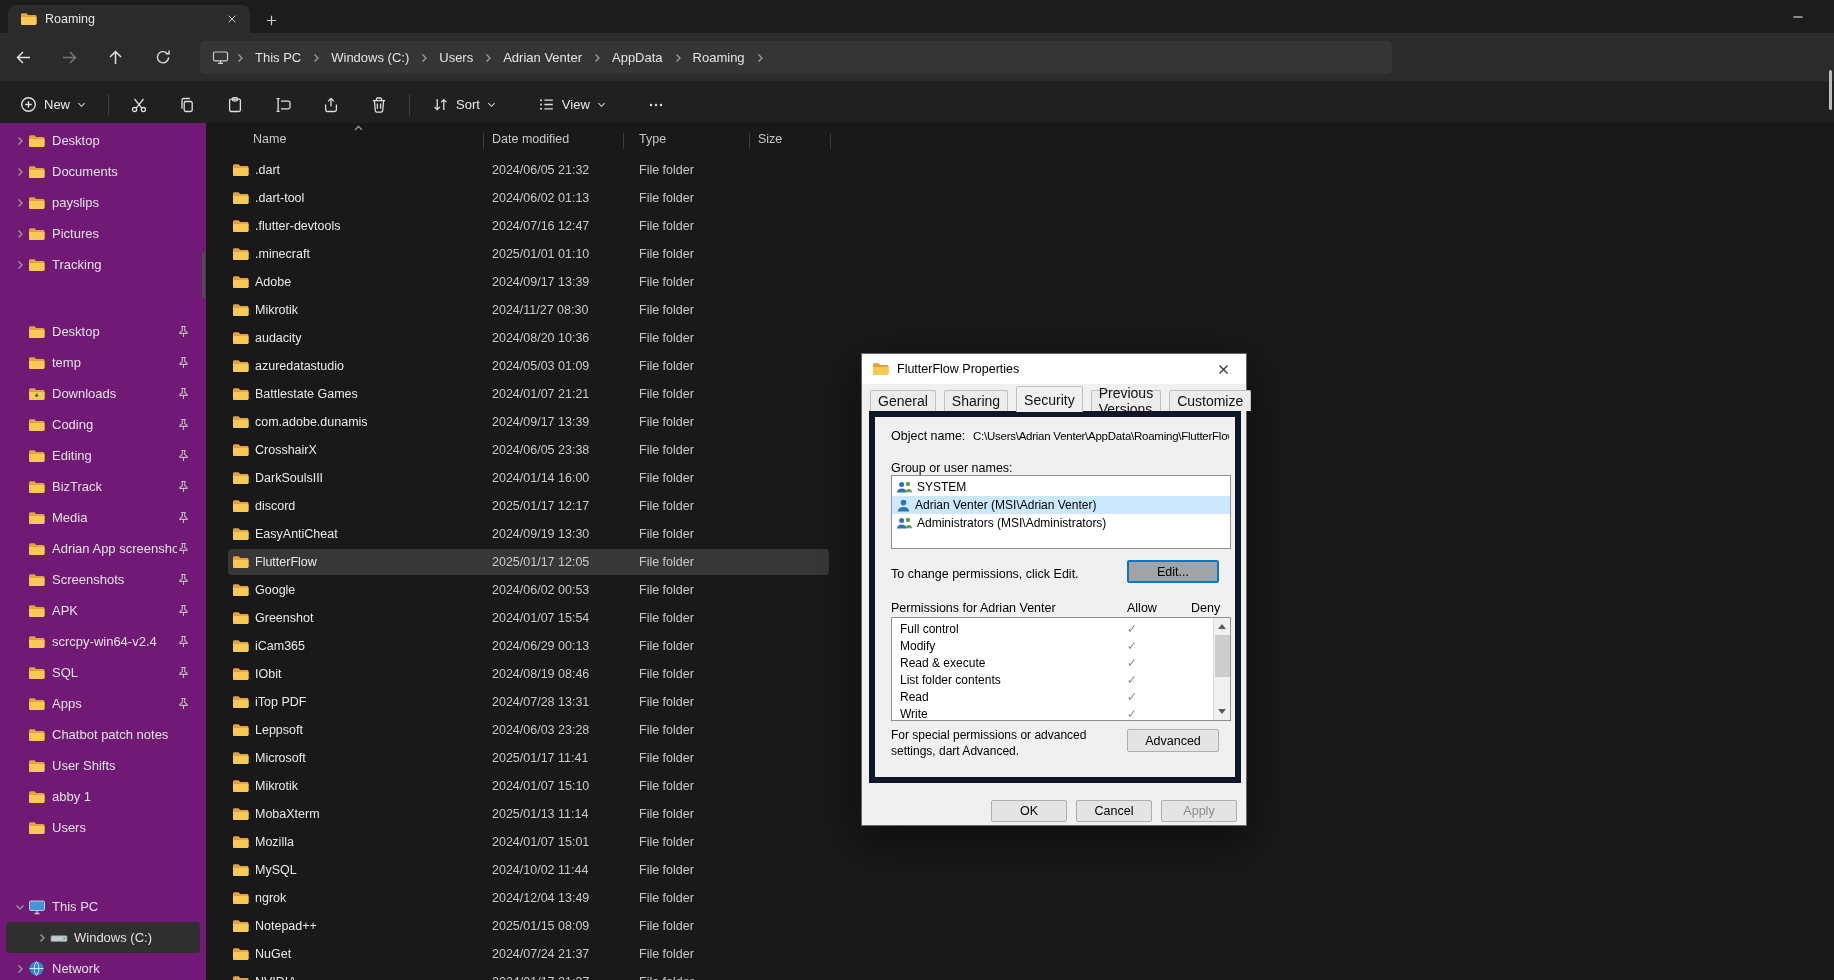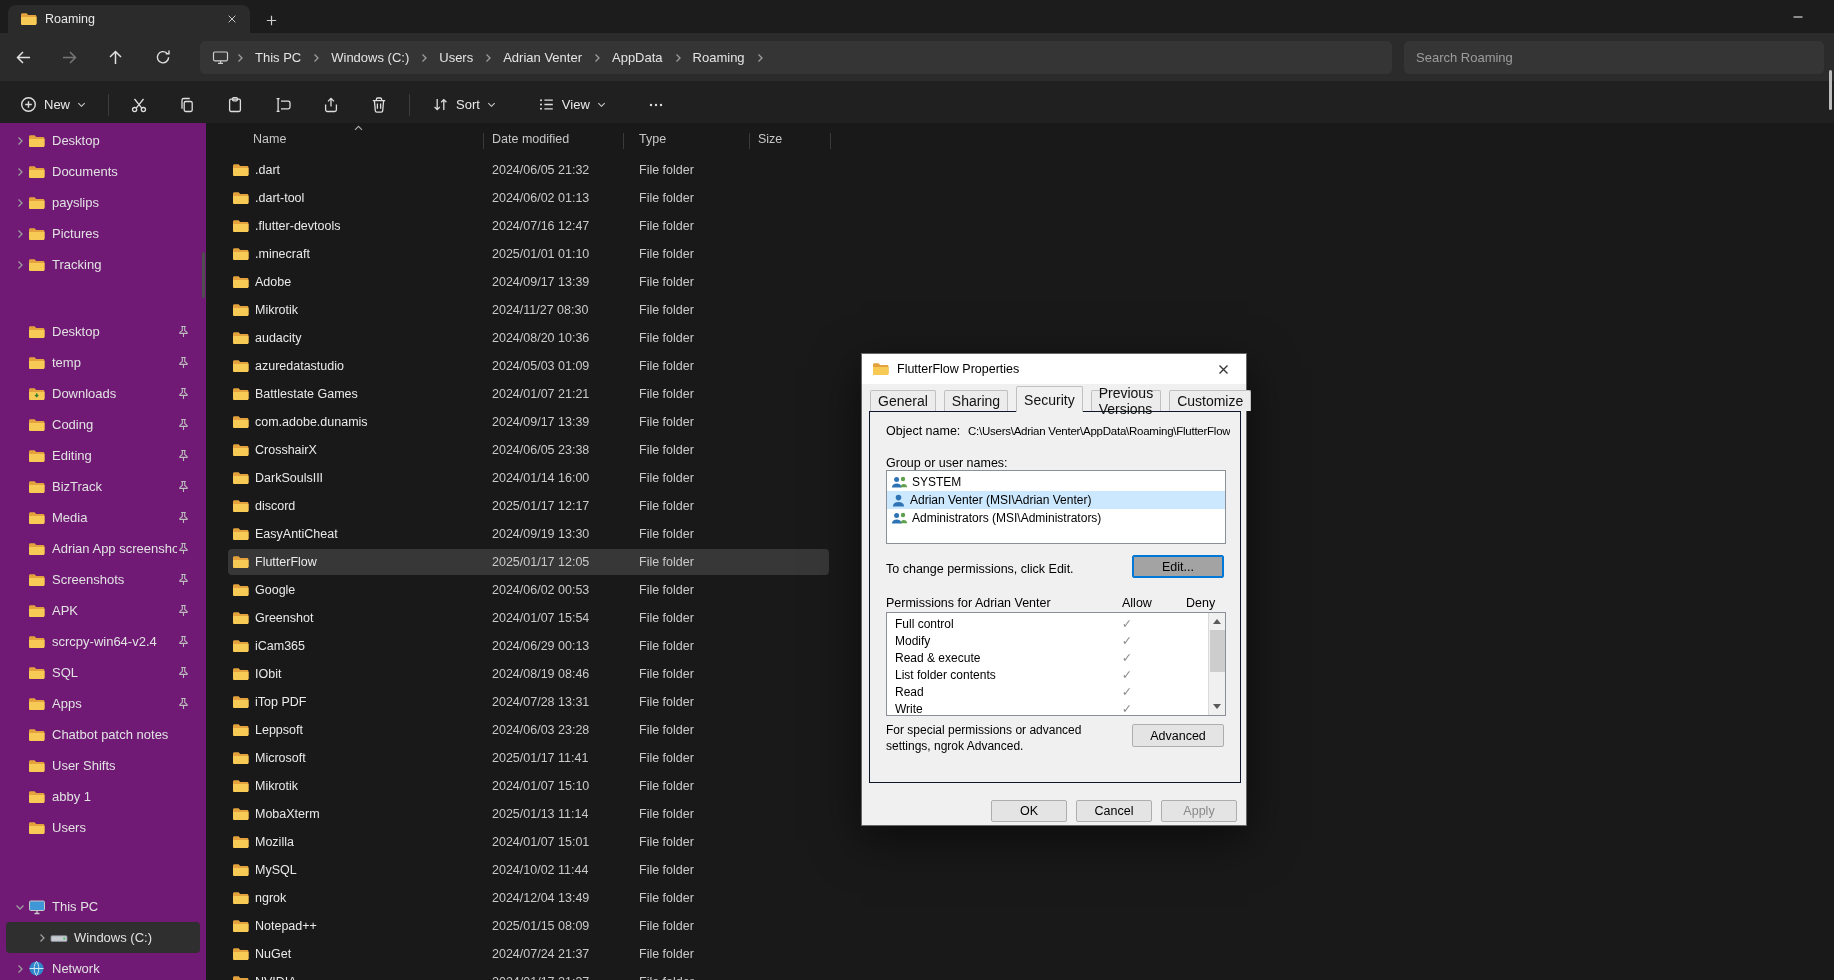--- a/index.html
+++ b/index.html
@@ -80,21 +80,21 @@
   .dialog{position:absolute;left:861px;top:353px;width:386px;height:473px;background:#f0f0f0;
     border:1px solid #666;box-shadow:0 14px 44px rgba(0,0,0,.55);font-size:13px;color:#000;z-index:20;}
   .dlg-titlebar{position:absolute;left:0;top:0;right:0;height:30px;background:#fff;display:flex;
     align-items:center;padding:0 6px 0 10px;}
   .dlg-title{flex:1;font-size:12.5px;color:#000;margin-left:8px;}
   .dlg-close{width:34px;height:24px;display:inline-flex;align-items:center;justify-content:center;}
   .dlg-tabs{position:absolute;left:8px;top:32px;height:25px;display:flex;align-items:flex-end;z-index:3;}
   .dtab{font-size:14px;background:#ececec;border:1px solid #c0c0c0;border-bottom:none;
     border-radius:2px 2px 0 0;padding:3px 7px;margin-right:8px;height:21px;display:inline-flex;align-items:center;color:#111;}
   .dtab.active{background:#f0f0f0;height:26px;margin-bottom:-1px;position:relative;z-index:4;}
-  .dlg-panel{position:absolute;left:7px;top:57px;width:372px;height:372px;border:1px solid #0f172a;background:#f0f0f0;}
+  .dlg-panel{position:absolute;left:7px;top:57px;width:372px;height:372px;border:6px solid #0f172a;background:#f0f0f0;}
   .dlg-label{font-size:12.5px;color:#000;}
   .objrow{position:absolute;left:16px;top:12px;right:6px;display:flex;align-items:baseline;}
   .obj-label{width:82px;flex:none;}
   .objpath{font-size:11.5px;letter-spacing:-0.25px;white-space:nowrap;overflow:hidden;}
   .group-label{position:absolute;left:16px;top:44px;}
   .userlist{position:absolute;left:16px;top:58px;width:340px;height:74px;background:#fff;
     border:1px solid #8a8f98;padding-top:2px;overflow:hidden;}
   .urow{height:18px;display:flex;align-items:center;padding-left:4px;gap:4px;}
   .urow.usel{background:#cce8ff;}
   .ulbl{font-size:12px;color:#000;white-space:nowrap;}
@@ -233,23 +233,20 @@
           </span>
           <span class="crumb">Roaming</span>
           <span class="ic crumb-sep">
             <svg width="10" height="10" viewBox="0 0 10 10" fill="none" stroke="#9d9d9d" stroke-width="1.3">
               <path d="M3.5 1.5 7 5 3.5 8.5"></path>
             </svg>
           </span>
         </span>
     </div>
 
-    <div class="searchbar">
-      <input class="search-input" placeholder="Search Roaming" style="">
-    </div>
   </div>
 
   <div class="toolbar">
     <button class="tb-btn">
       <span class="ic">
           <svg width="17" height="17" viewBox="0 0 17 17" fill="none" stroke="#dedede" stroke-width="1.4">
             <circle cx="8.5" cy="8.5" r="6.8"></circle>
             <path d="M8.5 5.2v6.6M5.2 8.5h6.6"></path>
           </svg>
         </span>
@@ -1179,21 +1176,21 @@
               <span class="pdeny"></span>
             </div>
           </div>
         <div class="pscroll">
           <span class="ptri up"></span>
           <span class="pthumb"></span>
           <span class="ptri down"></span>
         </div>
       </div>
       <div class="adv-row">
-        <span class="dlg-label adv-hint">For special permissions or advanced settings, ngrok Advanced.</span>
+        <span class="dlg-label adv-hint">For special permissions or advanced settings, dart Advanced.</span>
         <button class="btn btn-adv">Advanced</button>
       </div>
     </div>
     <button class="btn btn-ok">OK</button>
     <button class="btn btn-cancel">Cancel</button>
     <button class="btn btn-apply">Apply</button>
   </div>
 
 </div>
 

